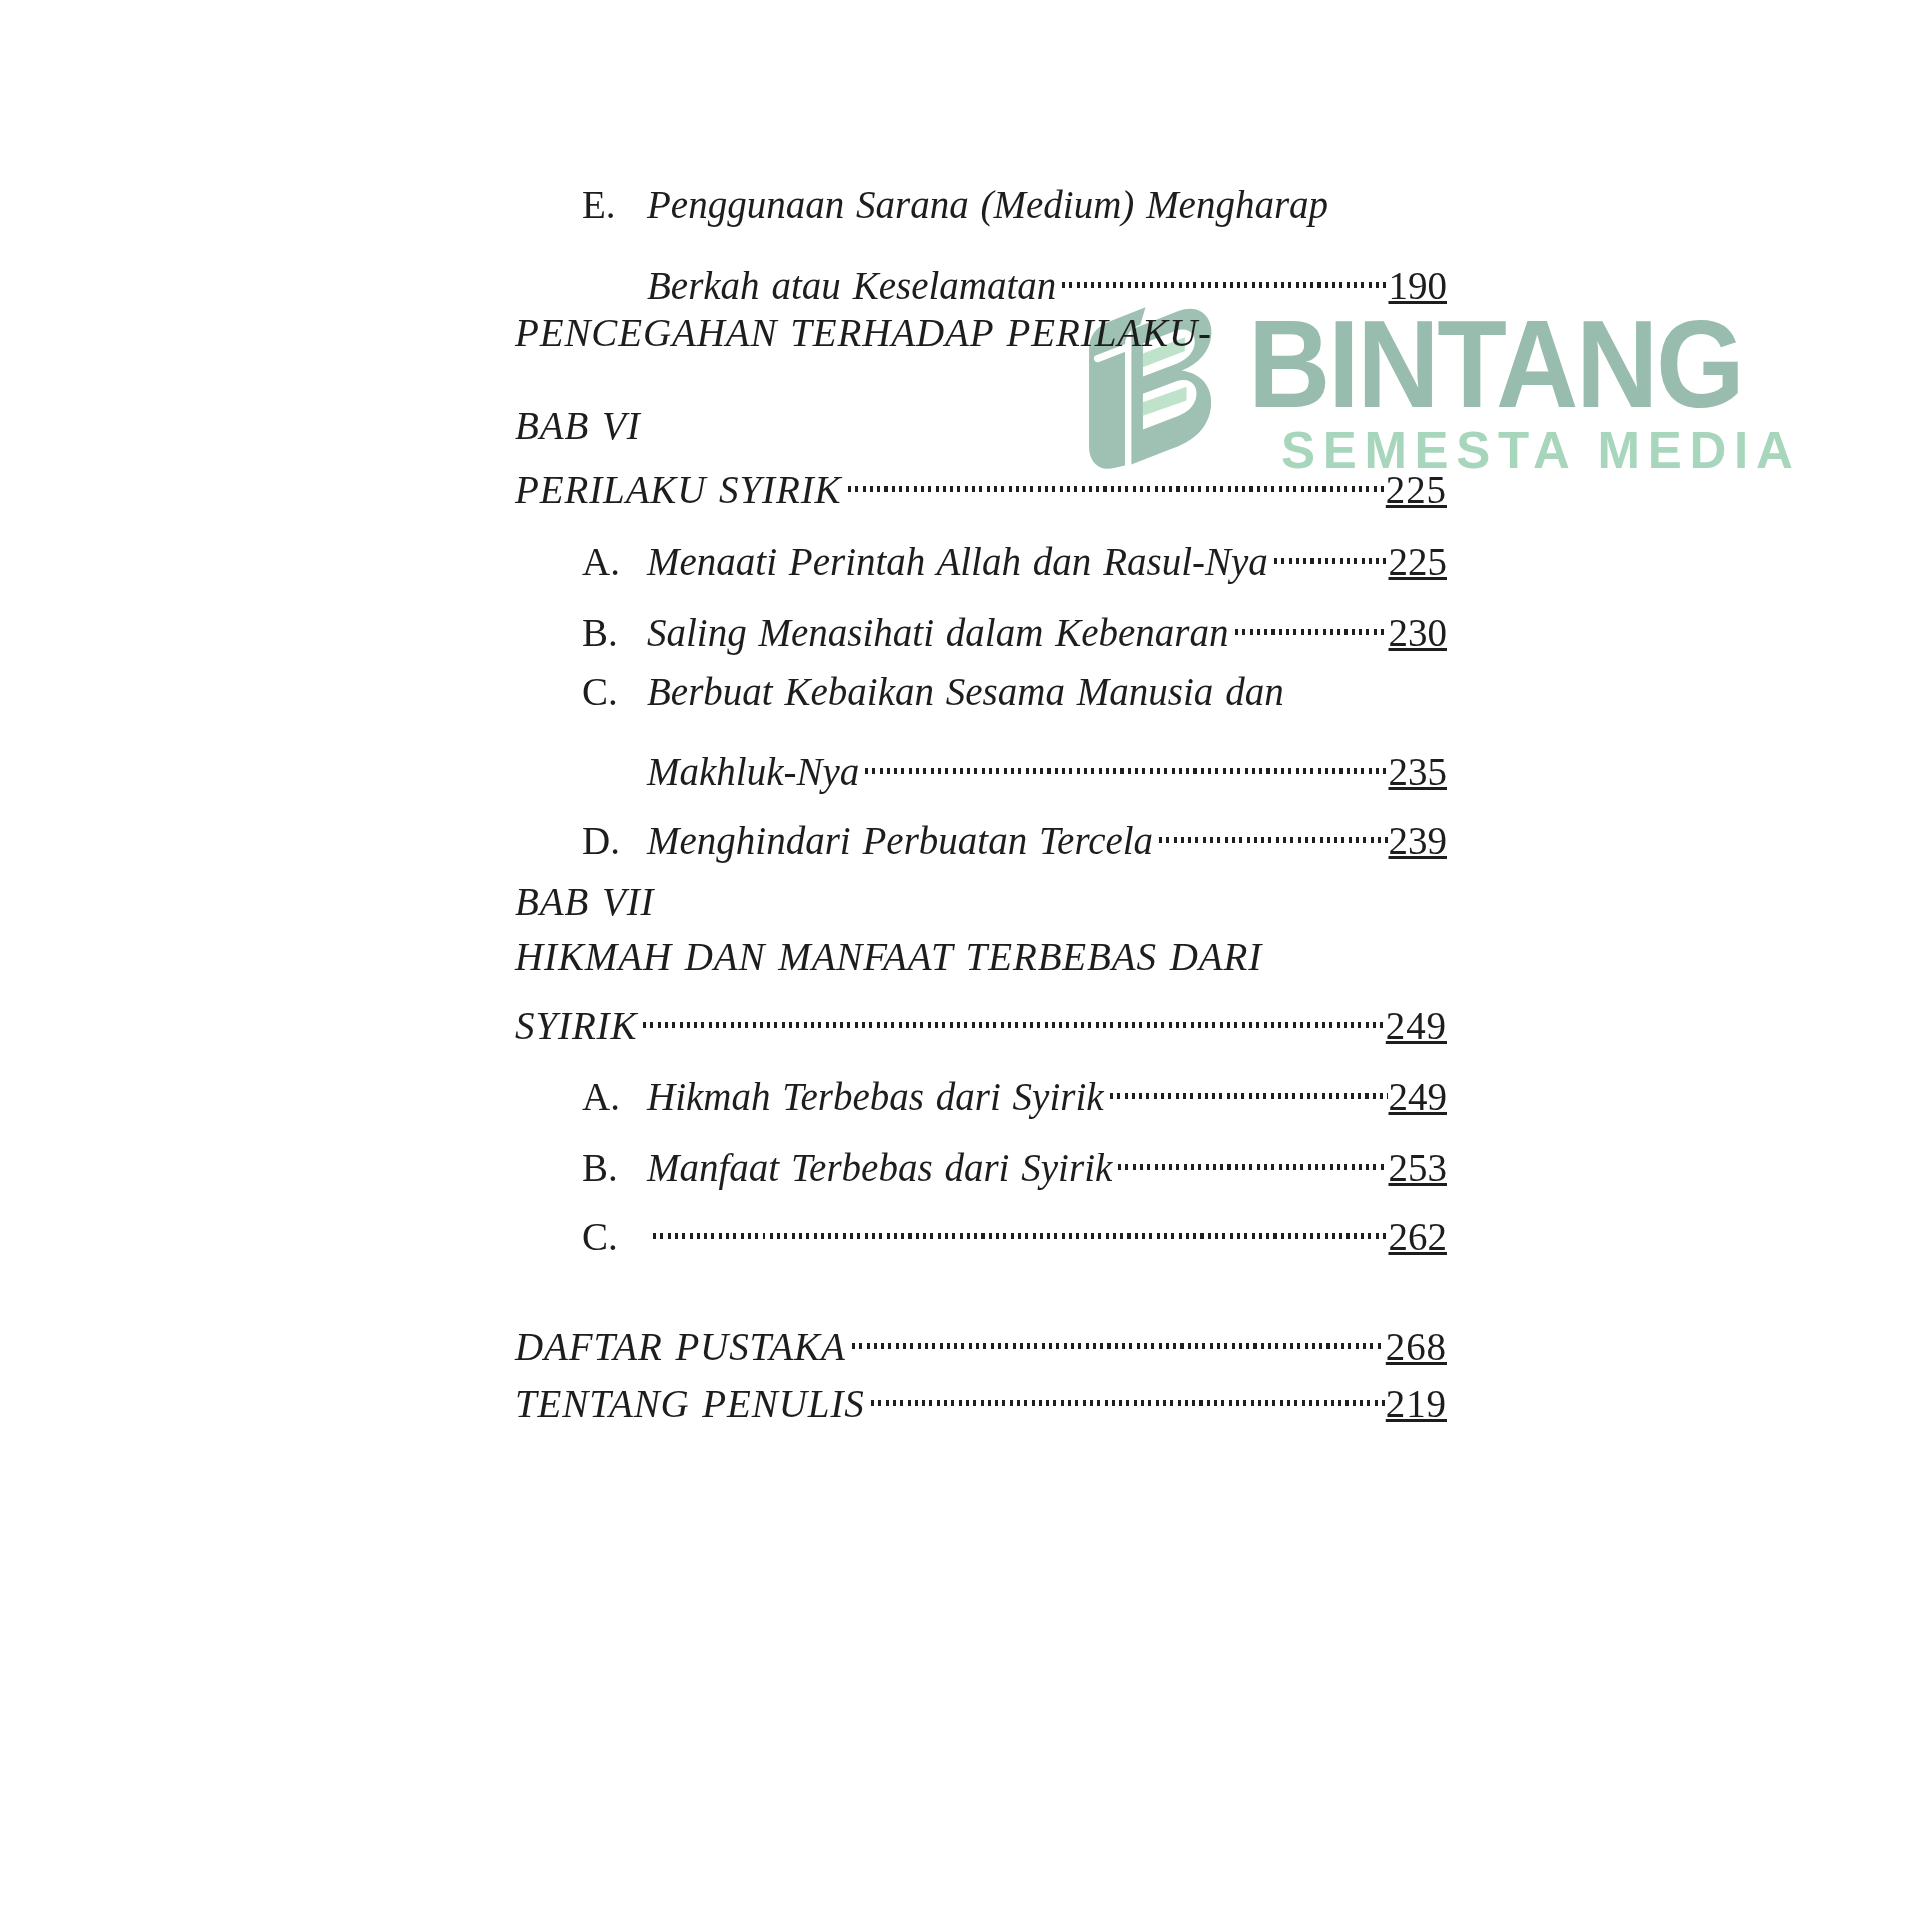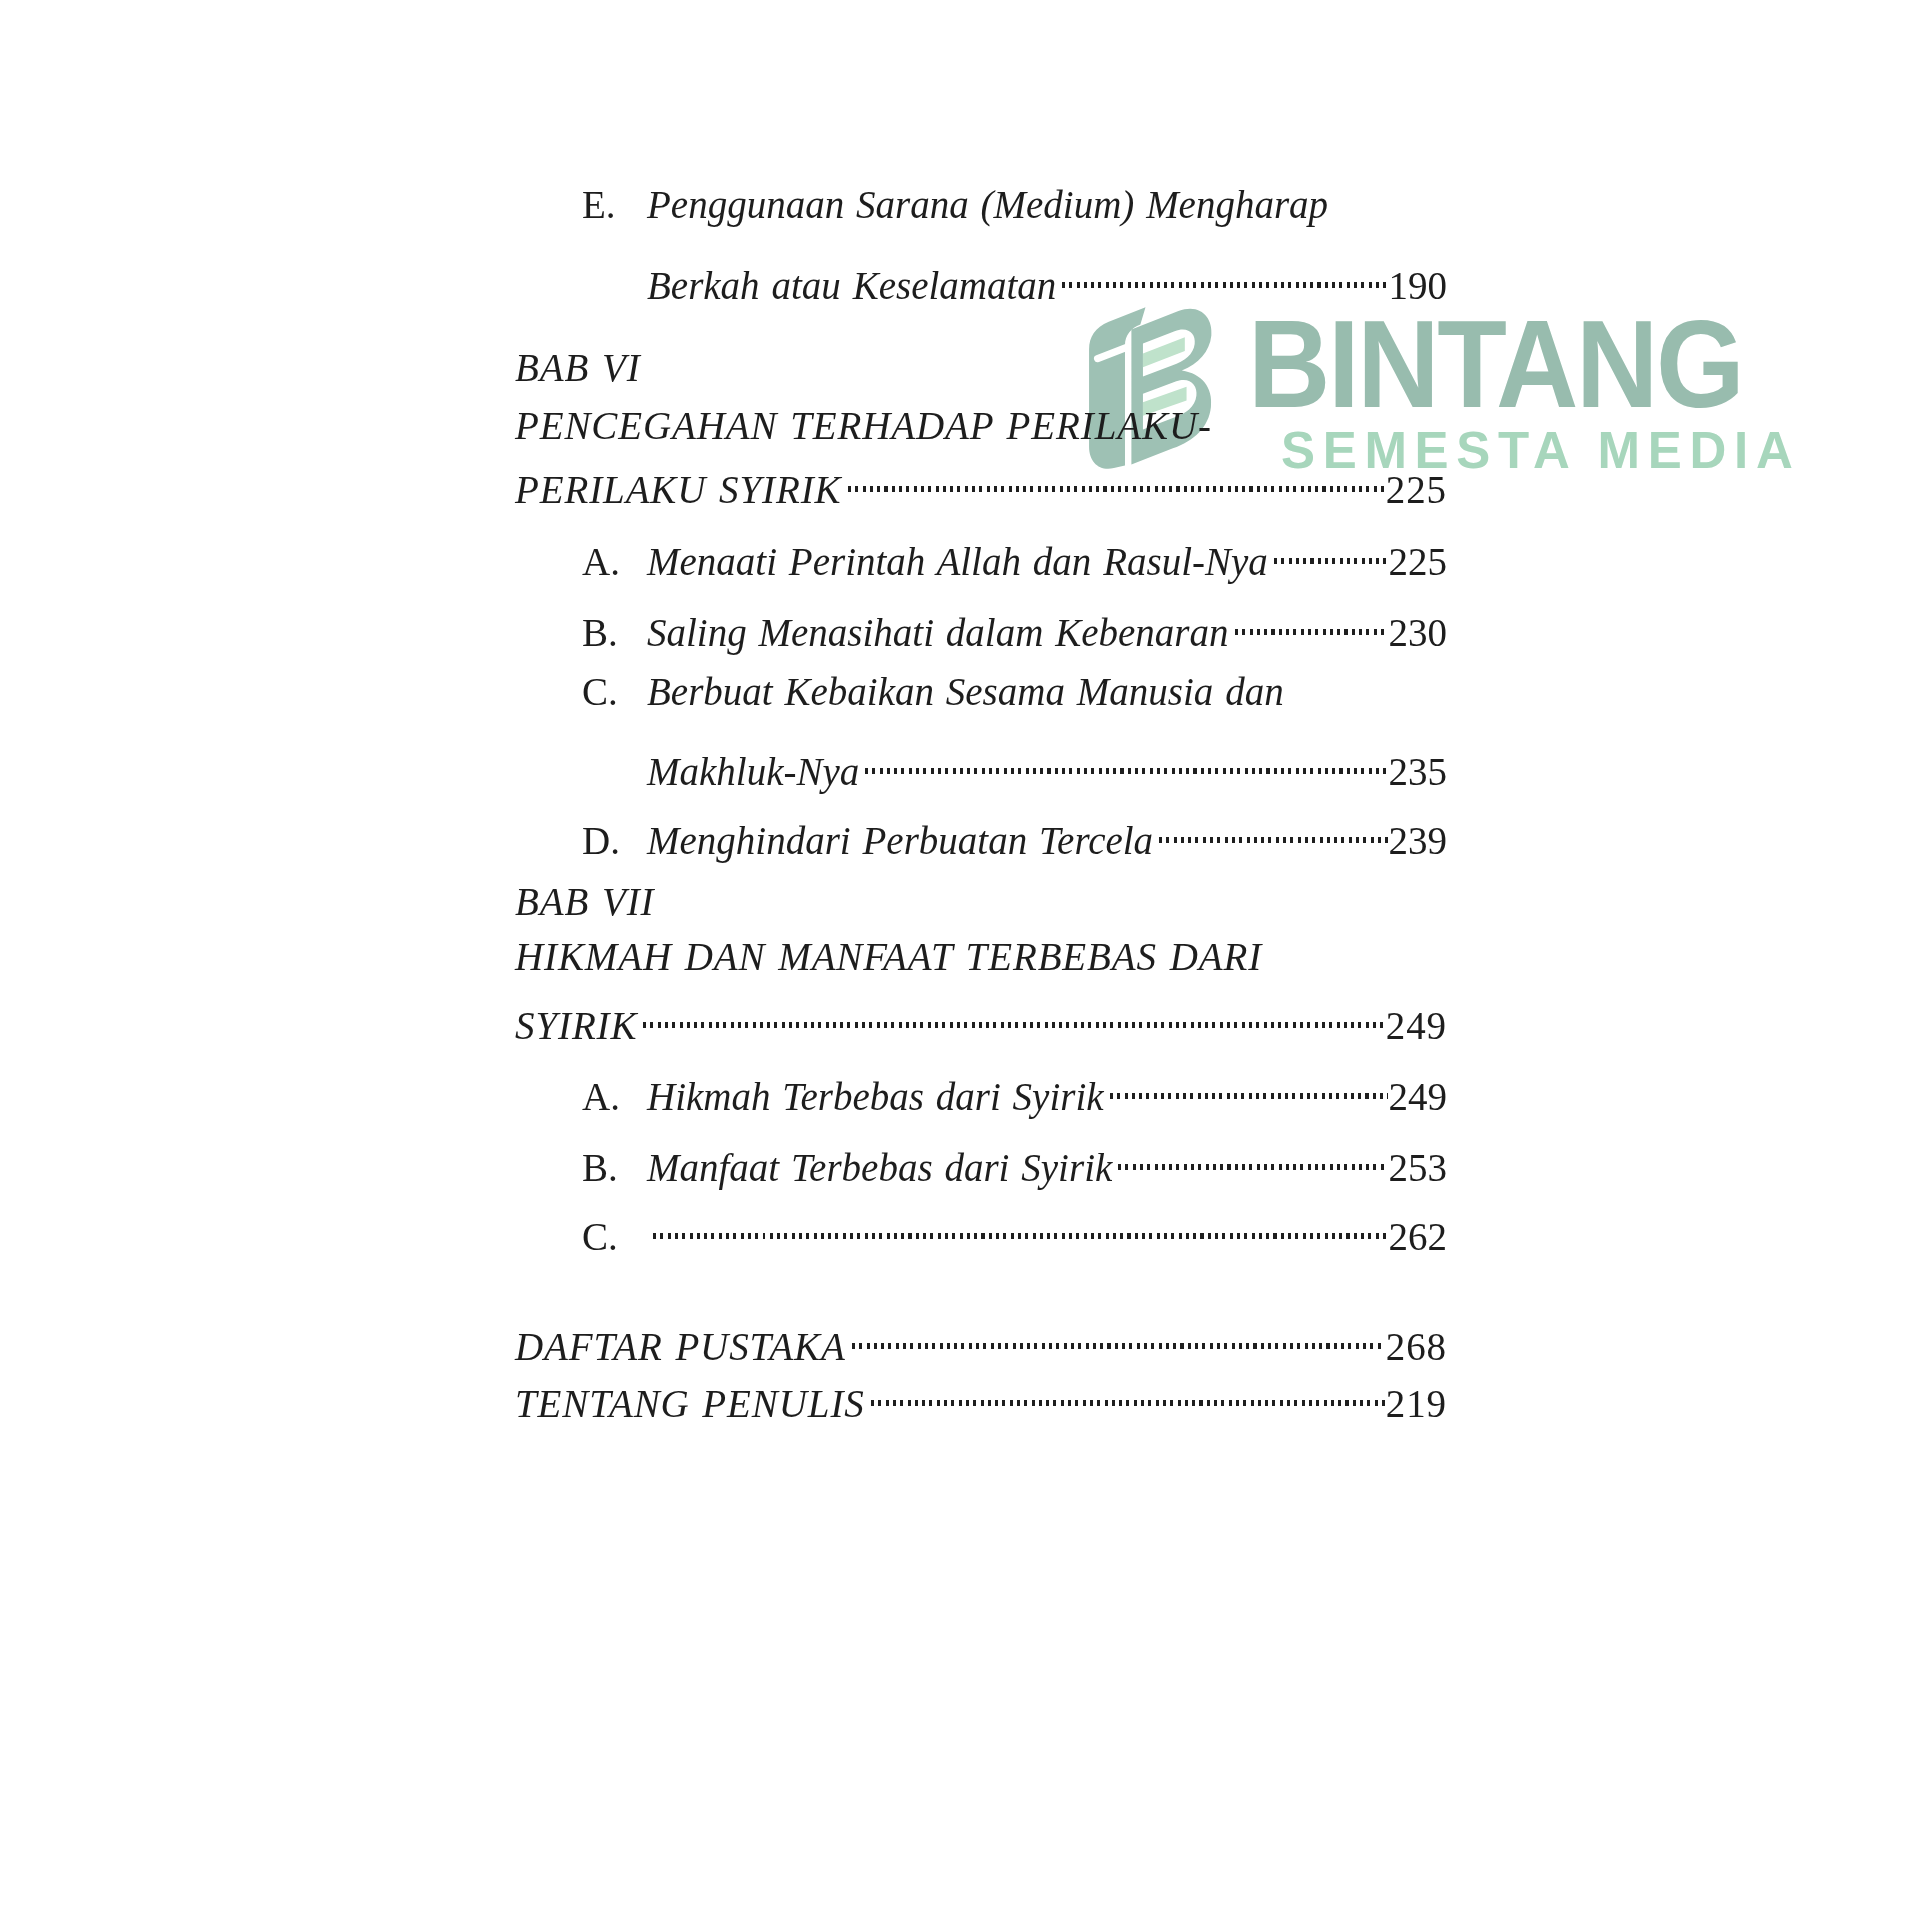--- a/index.html
+++ b/index.html
@@ -49,21 +49,21 @@
   .txt{flex:0 0 auto;font-style:italic;}
   .dots{
     flex:1 1 auto;
     height:48px;
     margin-left:6px;margin-right:0.9px;
     background-image:repeating-linear-gradient(90deg,#1e1e1e 0 3px,transparent 3px 7.3px);
     background-size:100% 6px;
     background-repeat:no-repeat;
     background-position:0 31px;
   }
-  .pg{flex:0 0 auto;}
+  .pg{flex:0 0 auto;text-decoration:underline;}
 </style>
 </head>
 <body>
 
 <div class="page">
 
   <div class="watermark">
     <svg class="wm-icon" width="133" height="171" viewBox="0 0 310 400" aria-hidden="true">
       <path fill="#9EC1B4" d="M148 10 L62 44 C30 57 16 80 16 108 L16 336 C16 372 40 394 74 386 L100 380 L100 98 C100 76 114 58 136 50 Z"></path>
       <path stroke="#ffffff" stroke-width="17" stroke-linecap="round" fill="none" d="M36 130 L152 85"></path>
@@ -83,26 +83,26 @@
       <span class="letter">E.</span>
       <span class="txt">Penggunaan Sarana (Medium) Mengharap</span>
     </div>
 
     <div class="row cont" style="margin-top:22px">
       <span class="txt">Berkah atau Keselamatan</span>
       <span class="dots"></span>
       <span class="pg">190</span>
     </div>
 
+    <div class="row chapter" style="margin-top:9.8px">
+      <span class="txt">PENCEGAHAN TERHADAP PERILAKU-</span>
+    </div>
+
     <div class="row chapter" style="margin-top:45px">
       <span class="txt">BAB VI</span>
-    </div>
-
-    <div class="row chapter" style="margin-top:9.8px">
-      <span class="txt">PENCEGAHAN TERHADAP PERILAKU-</span>
     </div>
 
     <div class="row chapter" style="margin-top:5.6px">
       <span class="txt">PERILAKU SYIRIK</span>
       <span class="dots"></span>
       <span class="pg">225</span>
     </div>
 
     <div class="row item" style="margin-top:23.5px">
       <span class="letter">A.</span>

